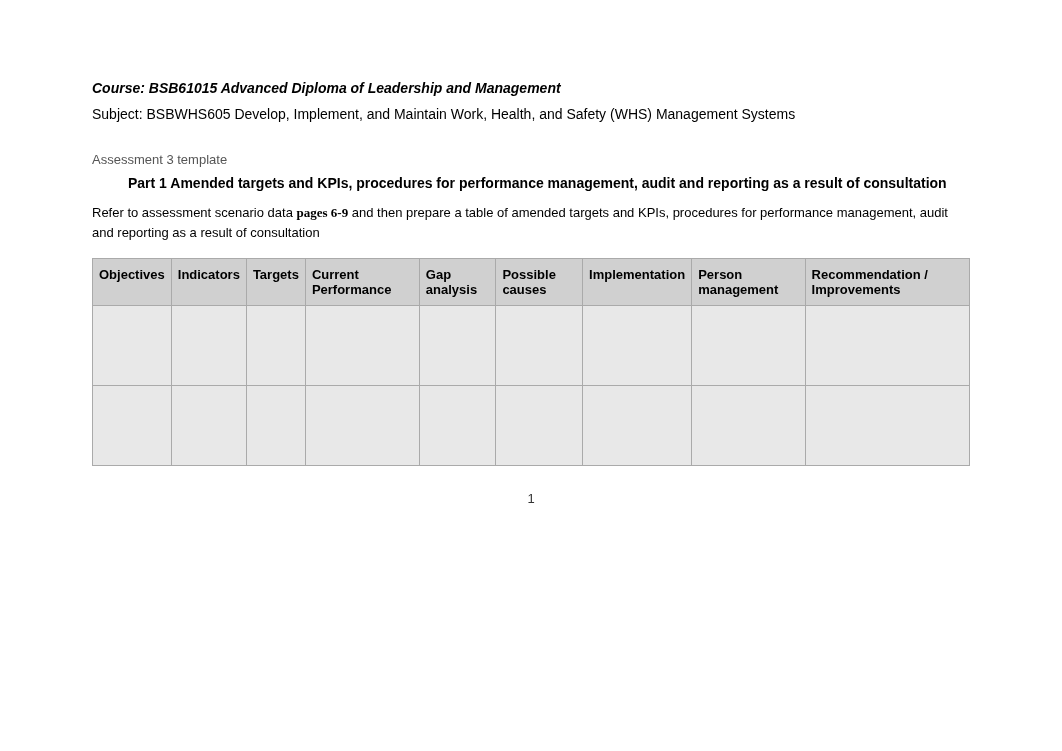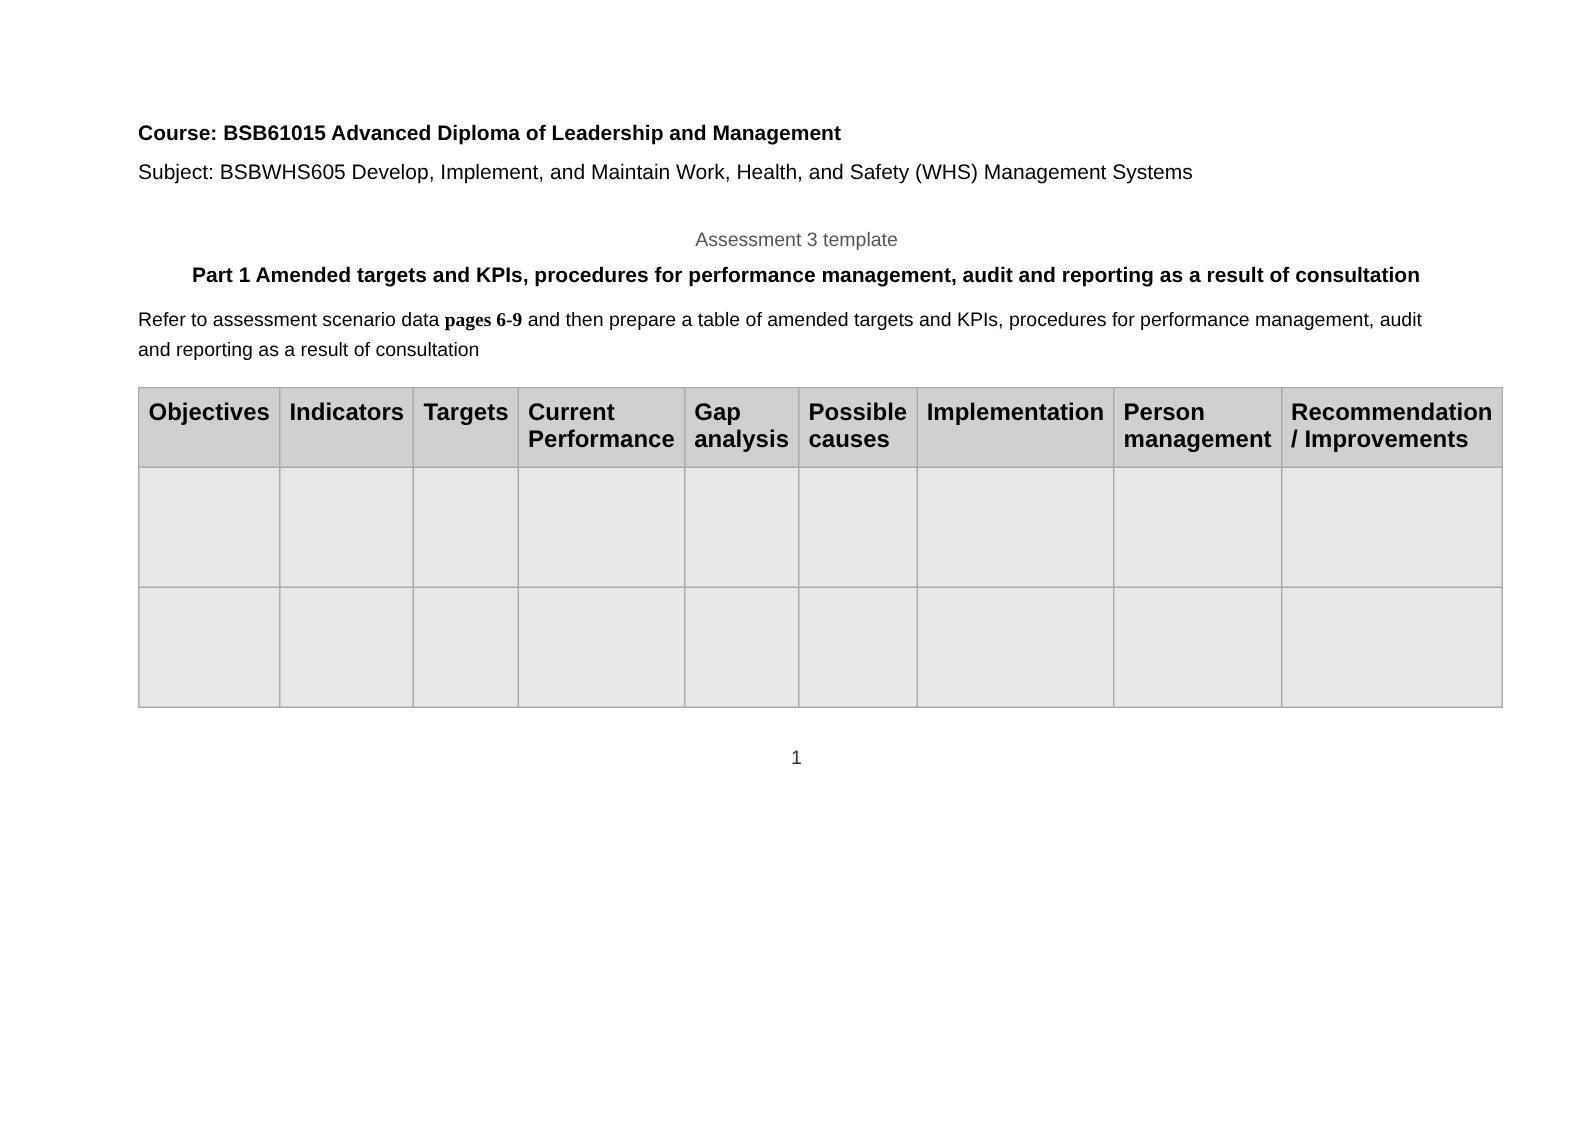--- a/index.html
+++ b/index.html
@@ -20,33 +20,33 @@
 
     .page-container {
       padding: 80px 92px 60px 92px;
       position: relative;
     }
 
     .course-line {
       font-size: 14px;
       font-weight: bold;
       margin-bottom: 10px;
+      font-style: italic;
     }
 
     .subject-line {
       font-size: 14px;
       font-weight: normal;
       margin-bottom: 30px;
     }
 
     .assessment-template {
       font-size: 13px;
       color: #555;
       margin-bottom: 8px;
-      text-align: center;
     }
 
     .refer-line {
       font-size: 13px;
       margin-bottom: 30px;
     }
 
     .part-heading {
       font-size: 14px;
       font-weight: bold;
@@ -61,21 +61,21 @@
     }
 
     .refer-data-line strong {
       font-weight: bold;
       font-family: Liberation Serif, serif;
     }
 
     table {
       width: 100%;
       border-collapse: collapse;
-      font-size: 16px;
+      font-size: 13px;
     }
 
     table th {
       background-color: #d0d0d0;
       border: 1px solid #aaaaaa;
       padding: 8px 6px;
       font-weight: bold;
       vertical-align: top;
       text-align: left;
     }

